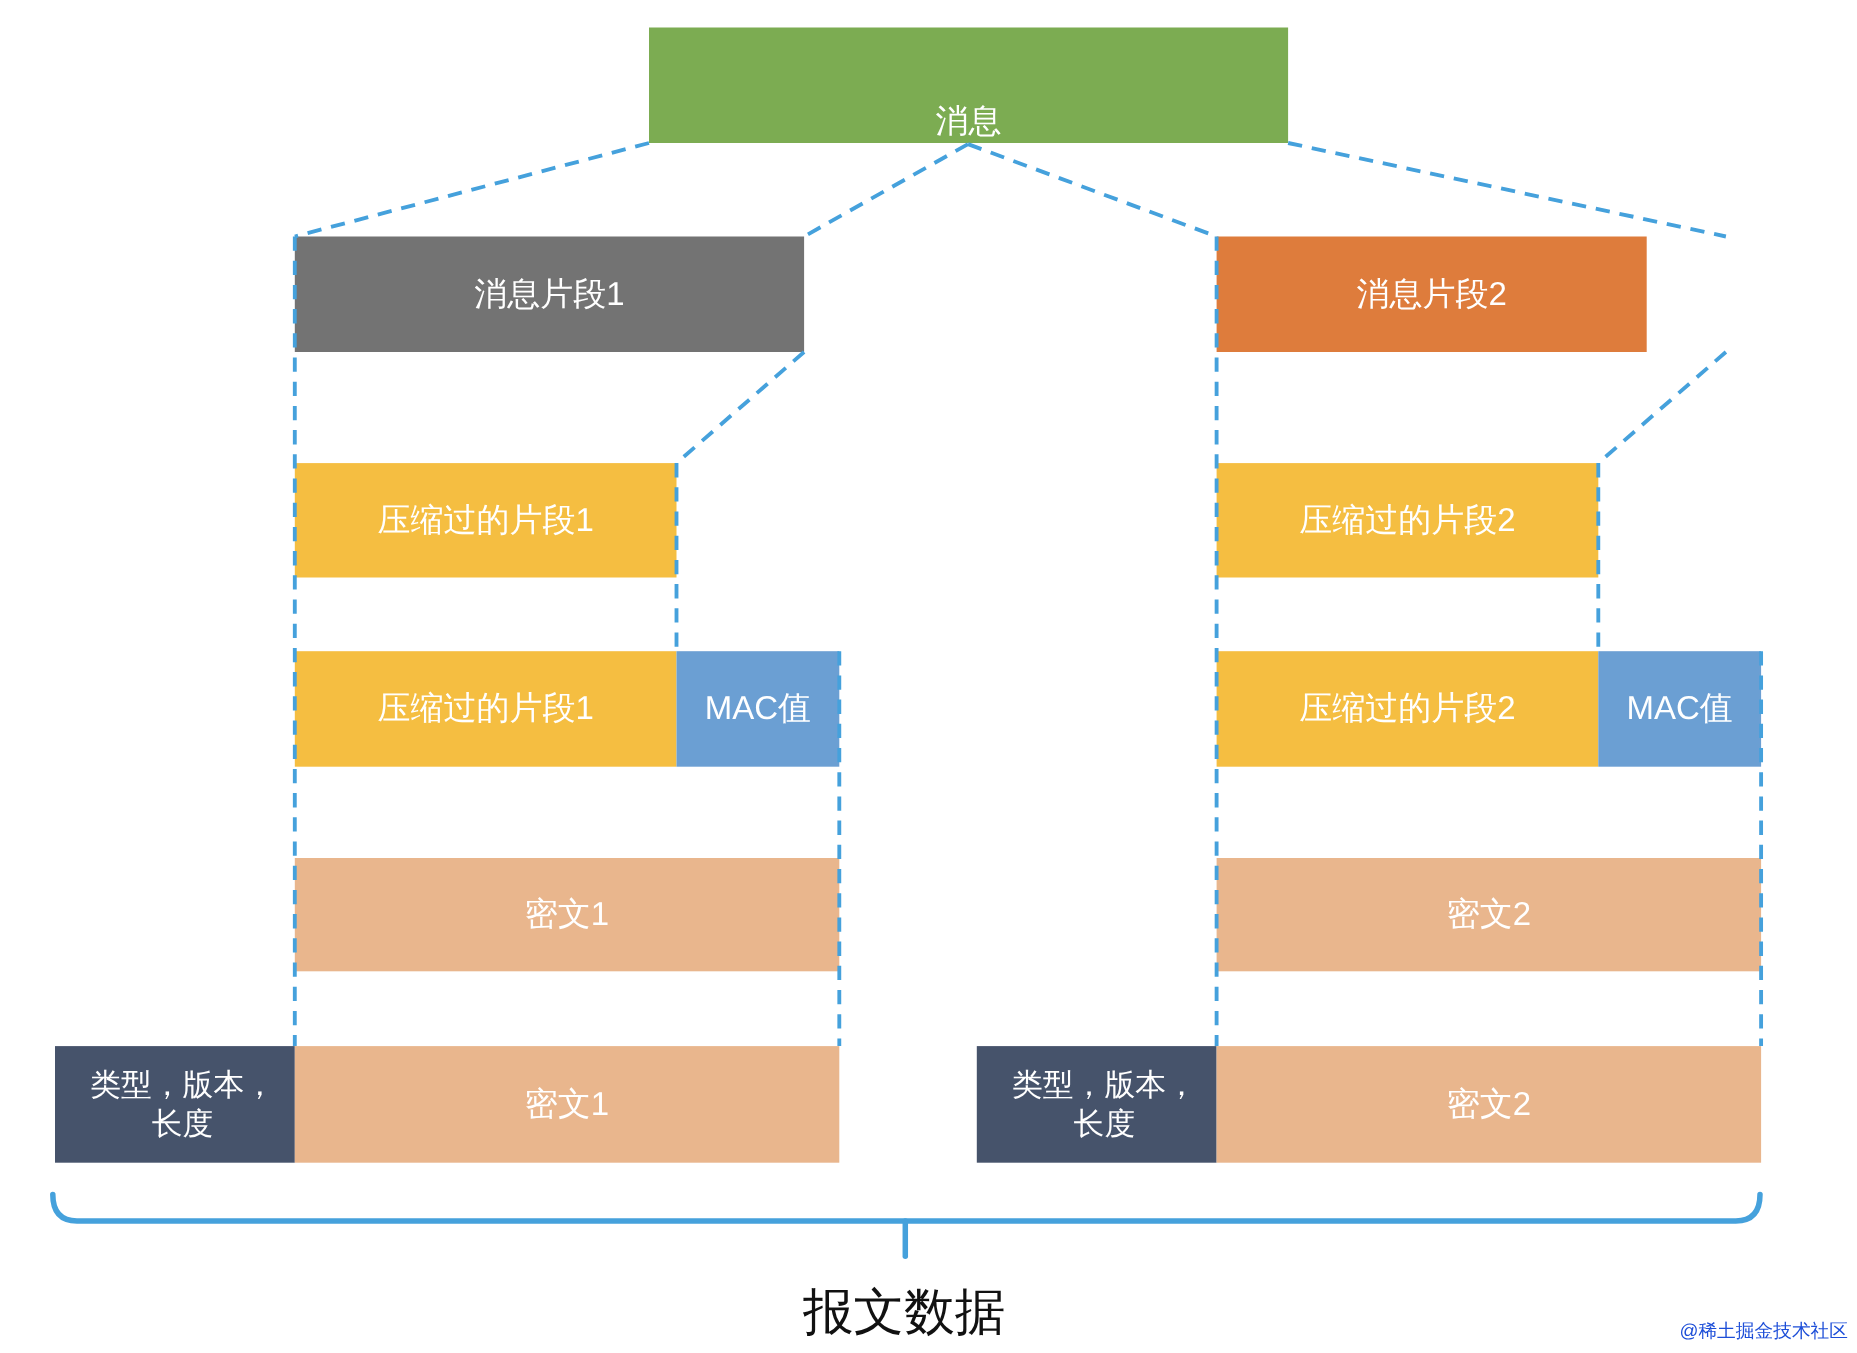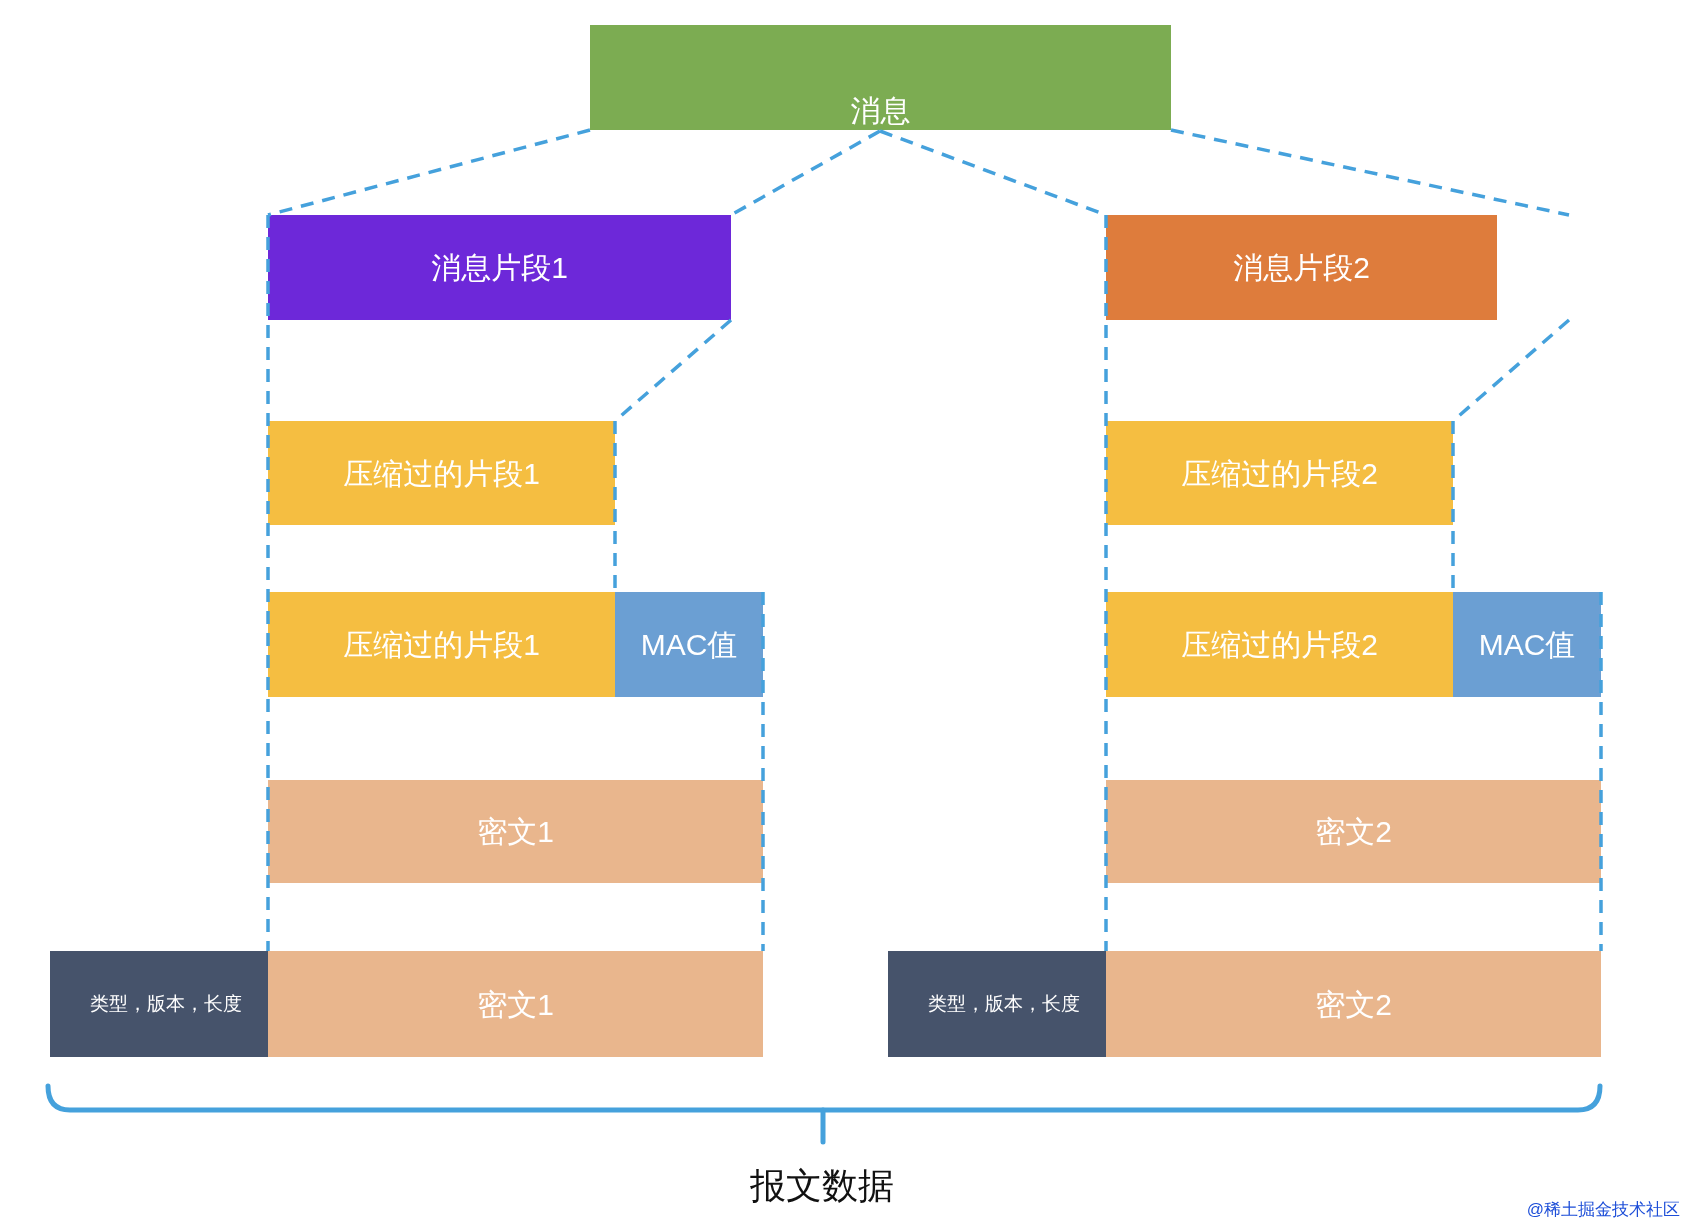--- a/index.html
+++ b/index.html
@@ -2,23 +2,23 @@
 <html><head>
 <meta charset="utf-8">
 <style>
   html,body{margin:0;padding:0;background:#fff;}
   body{font-family:"Liberation Sans","DejaVu Sans",sans-serif;}
   #canvas{position:relative;width:1688px;height:1230px;background:#fff;overflow:hidden;}
   .box{position:absolute;display:flex;align-items:center;justify-content:center;
        color:#fff;font-size:30px;text-align:center;box-sizing:border-box;line-height:1.3;}
   .box .wrap{display:block;}
   #connector-svg{position:absolute;left:0;top:0;z-index:5;pointer-events:none;}
-  .caption{position:absolute;color:#111;font-size:36px;text-align:center;}
+  .caption{position:absolute;color:#111;font-size:46px;text-align:center;}
   .watermark{position:absolute;color:#1d4ed8;font-size:17px;text-align:right;}
-  .hdr{font-size:19px;padding-left:14px;}
+  .hdr{font-size:28px;padding-left:14px;}
 </style>
 </head>
 <body>
 
 <div id="canvas">
 
   <svg id="connector-svg" width="1688" height="1230" viewBox="0 0 1688 1230">
     <g fill="none" stroke-width="3.5" stroke-dasharray="13 9" stroke="#45A1DC">
       <path d="M 590 130 L 268 215"></path>
       <path d="M 880 131 L 731 215"></path>
@@ -36,21 +36,21 @@
     <g fill="none" stroke-width="5" stroke-linecap="round" stroke="#45A1DC">
       <path d="M 48 1086 Q 48 1110 70 1110 L 1578 1110 Q 1600 1110 1600 1086"></path>
       <path d="M 823 1110 L 823 1142"></path>
     </g>
   </svg>
 
   <div class="box" style="left: 590px; top: 25px; width: 581px; height: 105px; background-color: rgb(124, 172, 82); align-items: flex-end;">
     <span>消息</span>
   </div>
 
-  <div class="box" style="left: 268px; top: 215px; width: 463px; height: 105px; background-color: #6d28d9;">
+  <div class="box" style="left: 268px; top: 215px; width: 463px; height: 105px; background-color: #737373;">
     <span>消息片段1</span>
   </div>
 
   <div class="box" style="left: 268px; top: 421px; width: 347px; height: 104px; background-color: rgb(245, 190, 65);">
     <span>压缩过的片段1</span>
   </div>
 
   <div class="box" style="left: 268px; top: 592px; width: 347px; height: 105px; background-color: rgb(245, 190, 65);">
     <span>压缩过的片段1</span>
   </div>

